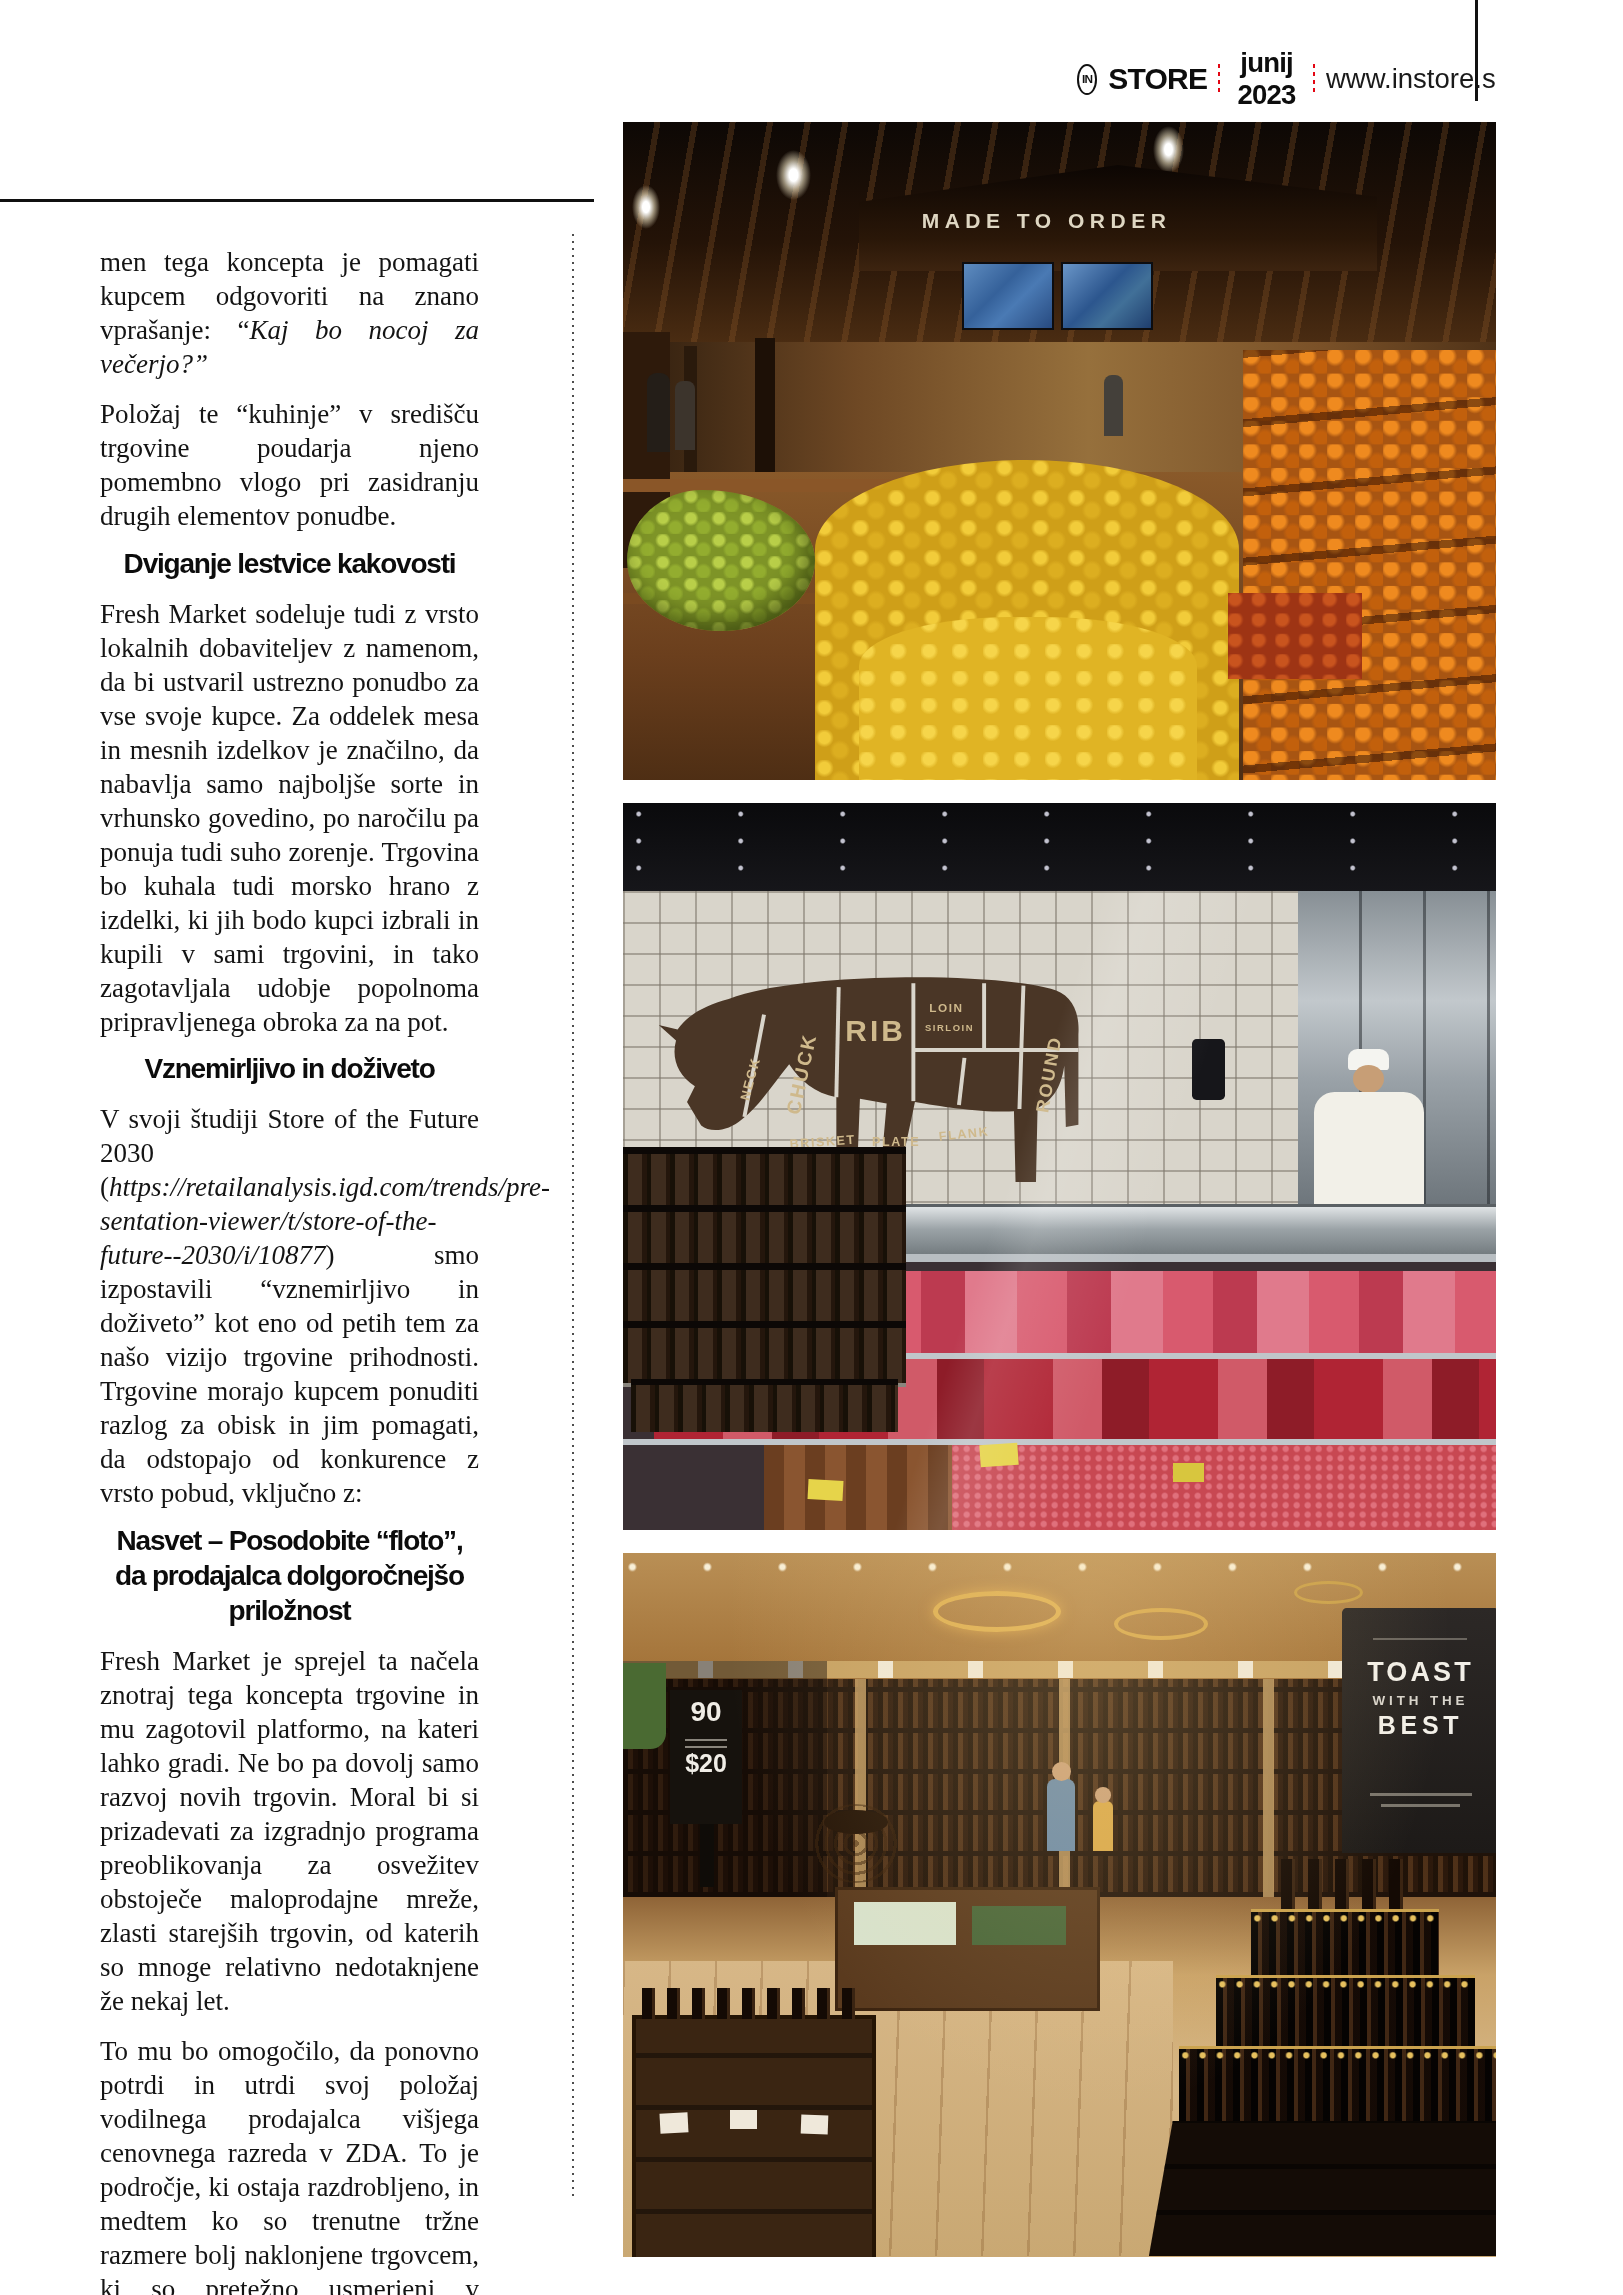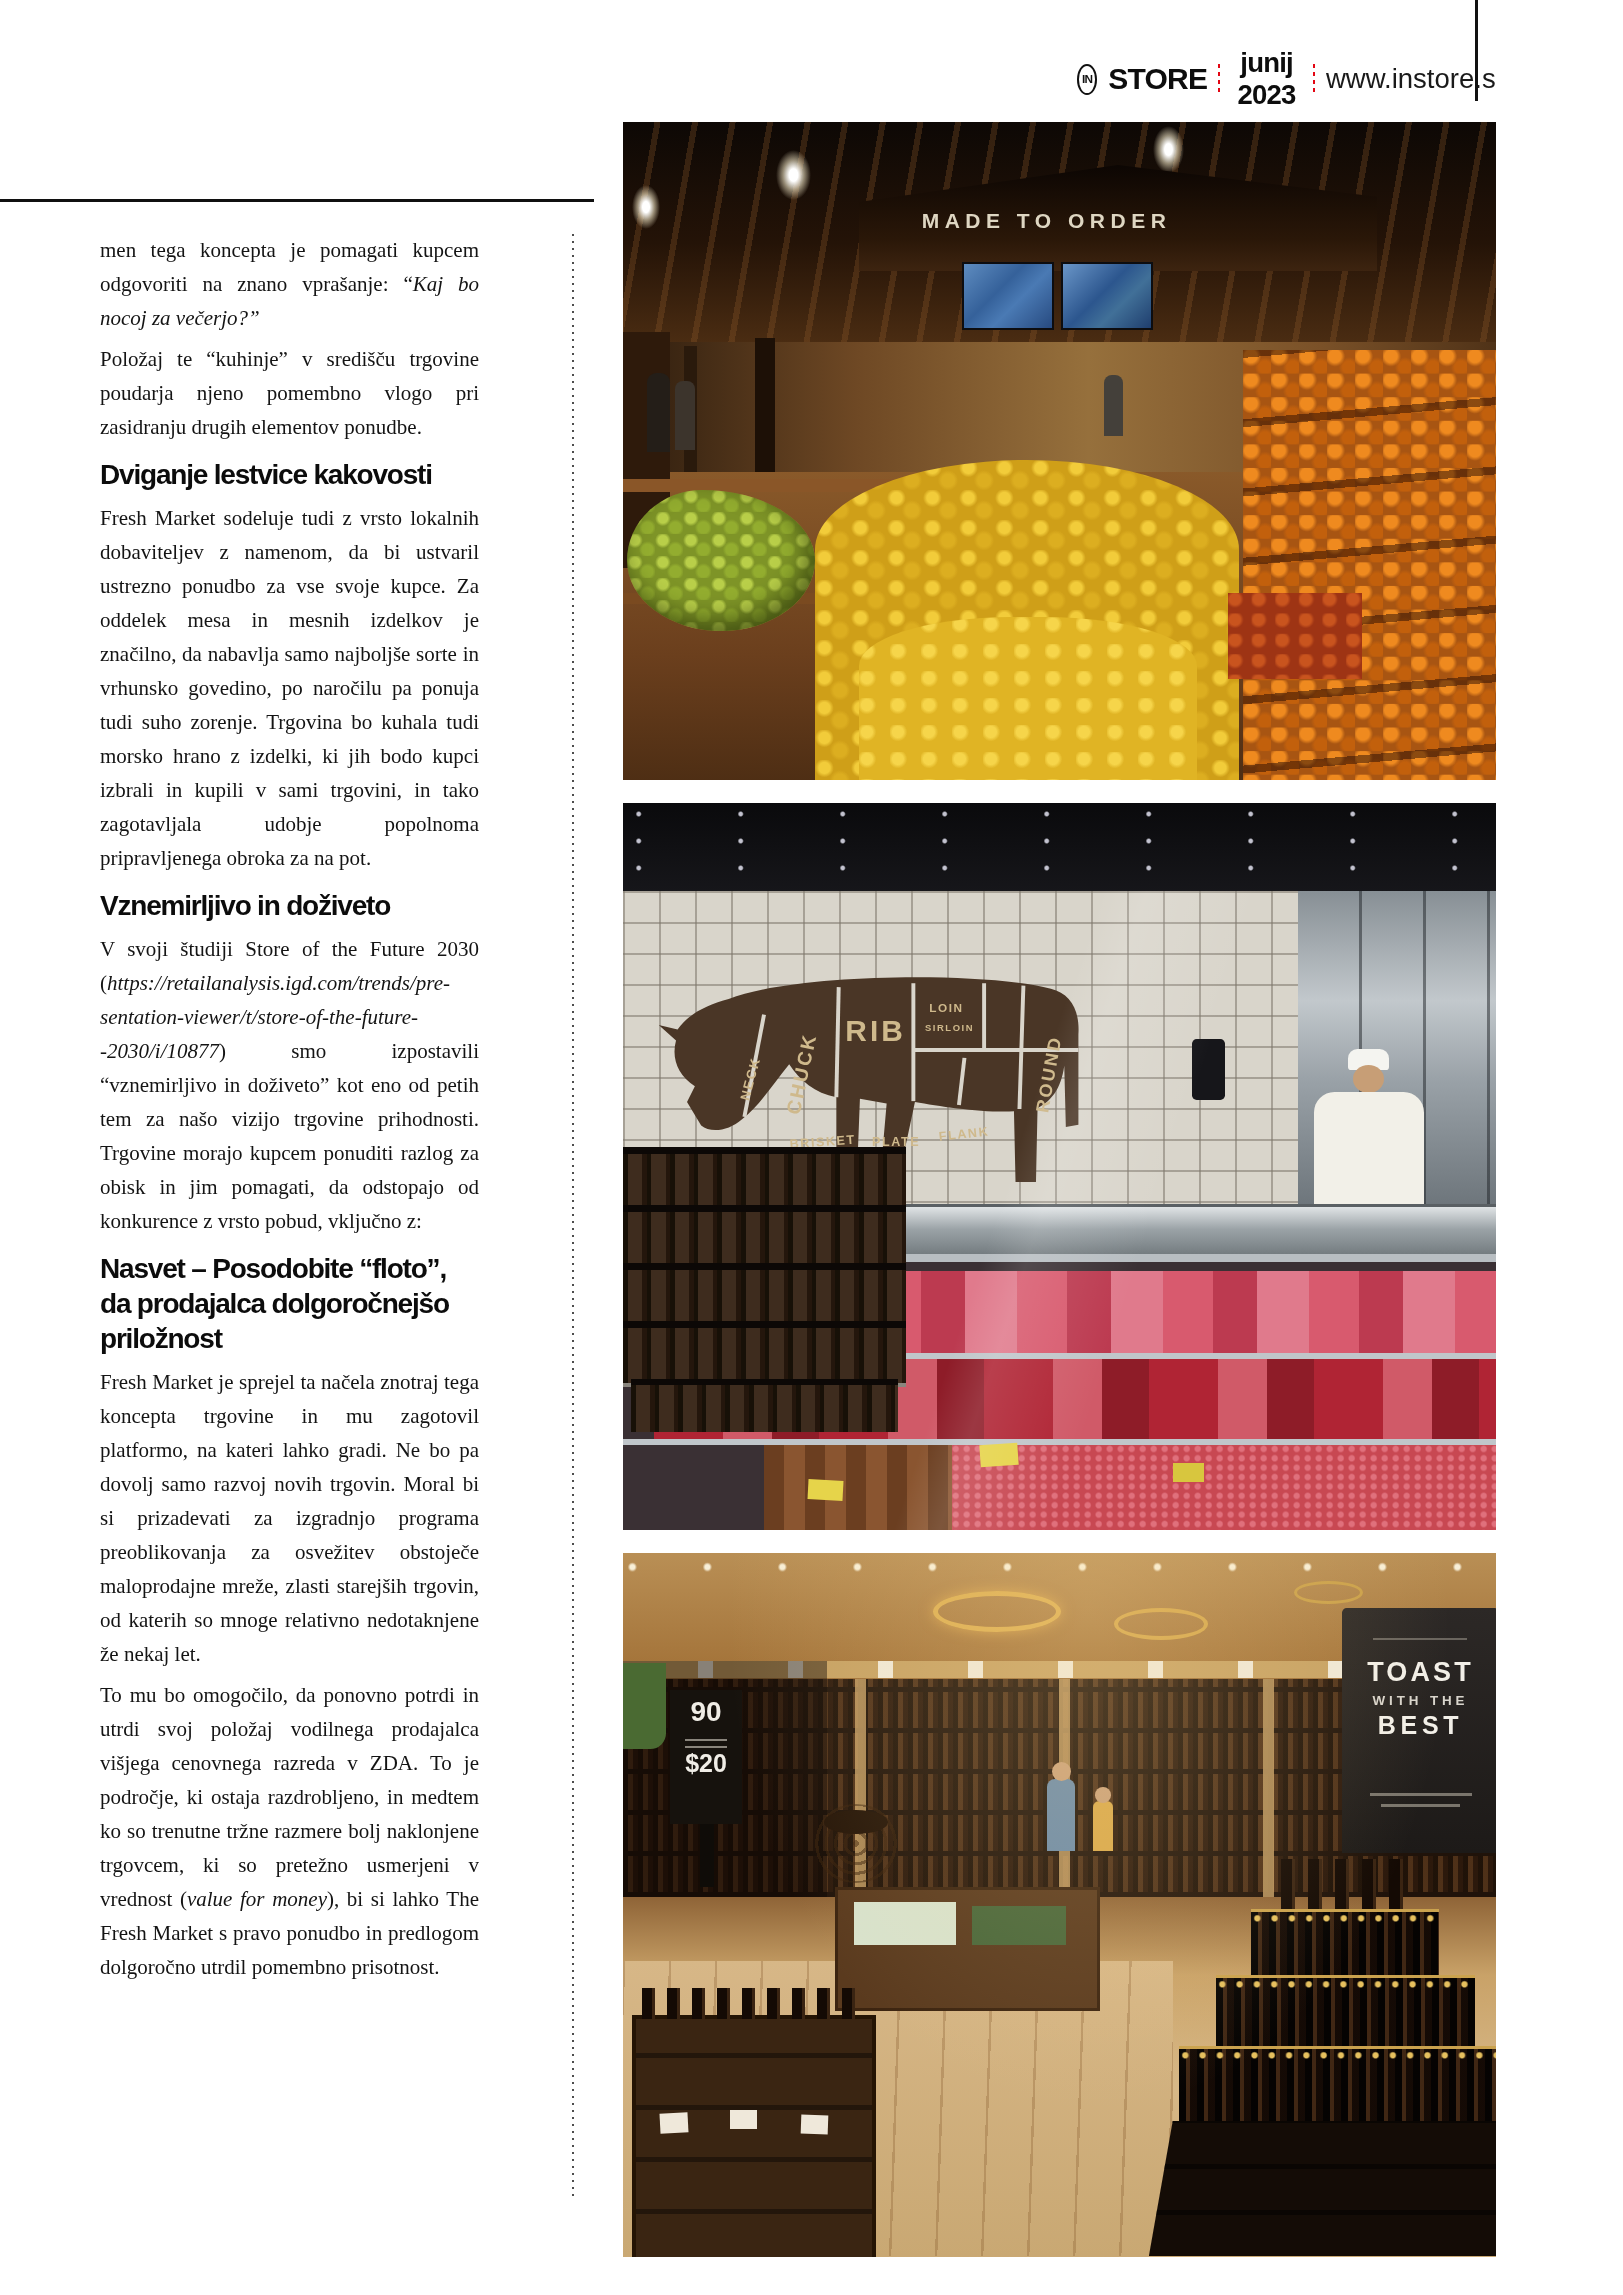--- a/index.html
+++ b/index.html
@@ -10,24 +10,24 @@
   .hdr{display:flex;align-items:center;gap:11px;font-family:"Liberation Sans",sans-serif;}
   .logo-circle{width:27px;height:27px;border:2.4px solid #111;border-radius:50%;
     display:flex;align-items:center;justify-content:center;font-weight:bold;font-size:11.8px;letter-spacing:-0.8px;color:#111;}
   .brand{font-weight:bold;font-size:30px;letter-spacing:-0.8px;color:#0d0d0d;}
   .issue{font-weight:bold;font-size:27.5px;letter-spacing:-0.8px;color:#0d0d0d;text-align:center;}
   .site{font-size:27.5px;color:#1a1a1a;}
   .red-dots{width:3.1px;height:31px;background:repeating-linear-gradient(180deg,#e30613 0 3.9px,transparent 3.9px 7.9px);}
   .pageno{font-family:"Liberation Sans",sans-serif;font-weight:bold;font-size:36px;letter-spacing:-0.8px;color:#0b0b0b;}
   
   #article{position:absolute;left:100px;top:229px;width:379px;text-align:justify;hyphens:auto;}
-  .body-p{font-size:21px;line-height:34px;margin:4px 0 7px 0;}
+  .body-p{font-size:27px;line-height:34px;margin:16px 0 7px 0;}
   .ital{font-style:italic;}
   .head{font-family:"Liberation Sans",sans-serif;font-weight:bold;font-size:28px;line-height:35px;
-        letter-spacing:-1.2px;margin:12.6px 0 9.4px 0;color:#0c0c0c;text-align:left;}
+        letter-spacing:-1.2px;margin:12.6px 0 9.4px 0;color:#0c0c0c;text-align:center;}
   ul.blist{margin:1.6px 0 7px 0;padding-left:28px;}
   ul.blist li{font-size:23.6px;line-height:34px;margin-bottom:7px;}
   .colsep{position:absolute;left:572px;top:234px;width:2.4px;height:1966px;
           background:repeating-linear-gradient(180deg,#4d4d4d 0 2.4px,transparent 2.4px 7px);}
   .toprule{position:absolute;left:0;top:199px;width:594px;height:3.1px;background:#101010;}
   .vline{position:absolute;left:1475px;top:0;width:3.1px;height:101px;background:#111;}
   
   .photo{position:absolute;left:623px;width:931px;overflow:hidden;}
   .glow{position:absolute;background:radial-gradient(closest-side,#ffffff 25%,rgba(255,244,210,.55) 60%,transparent);border-radius:50%;}
   .signtext{display:flex;align-items:center;justify-content:center;font-family:"Liberation Sans",sans-serif;}

